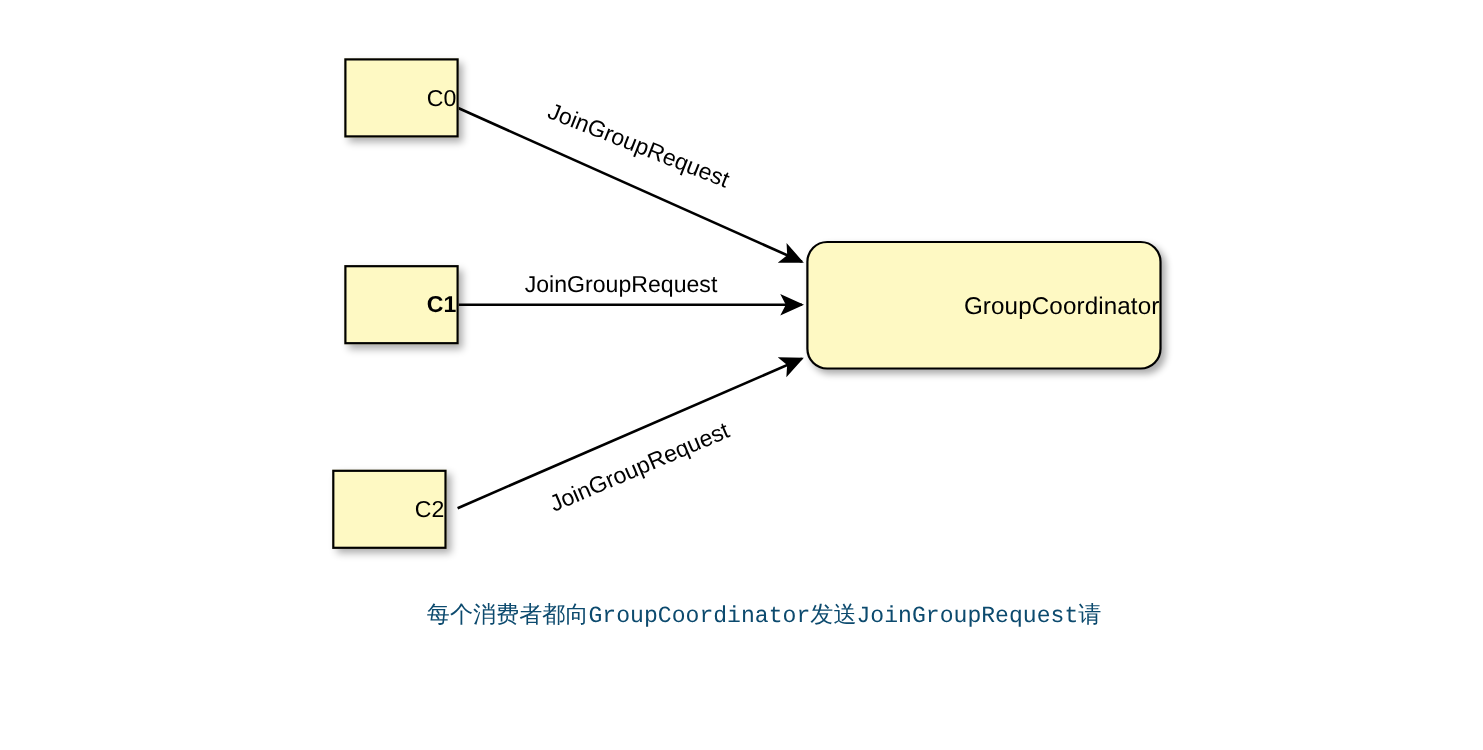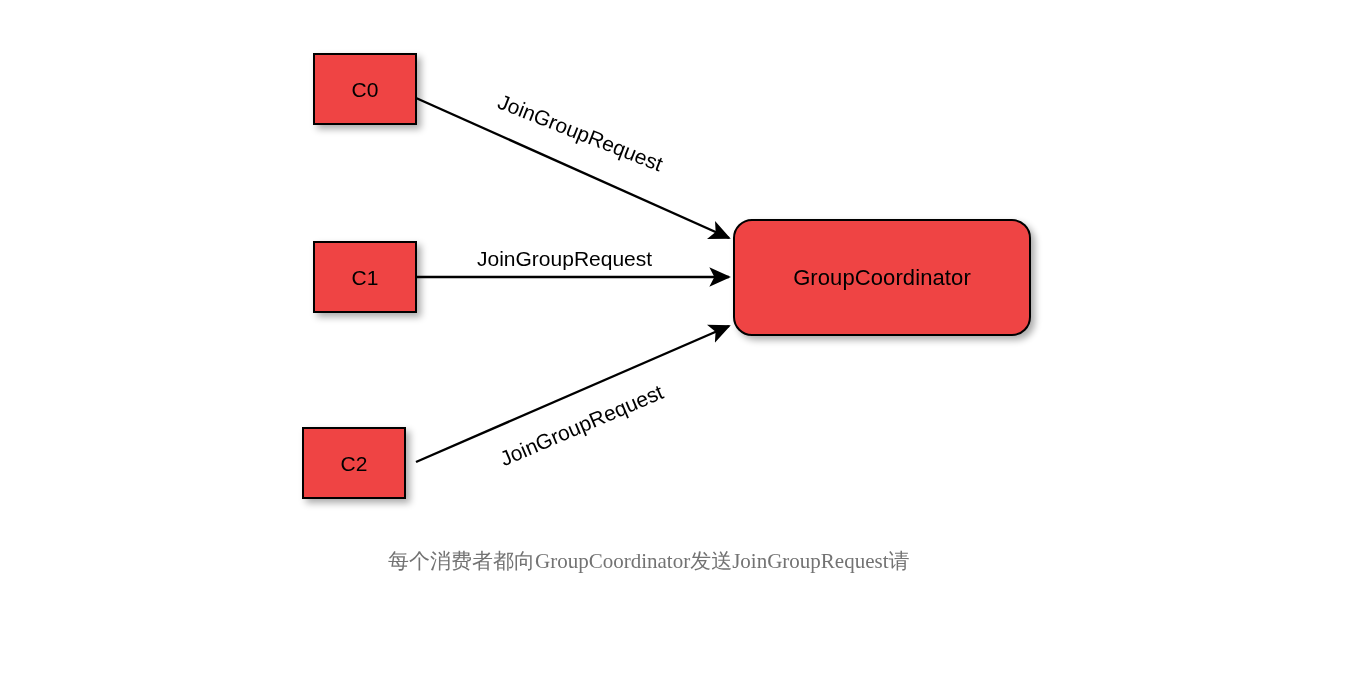--- a/index.html
+++ b/index.html
@@ -22,49 +22,49 @@
     left: 0;
     top: 0;
     width: 1348px;
     height: 682px;
   }
 
   
   .node {
     position: absolute;
     box-sizing: border-box;
-    background: #ef4444;
+    background: #fef9c3;
     border: 2.5px solid #000000;
     display: flex;
     align-items: center;
-    justify-content: center;
+    justify-content: flex-end;
     box-shadow: 4px 4px 7px rgba(0,0,0,0.33);
     z-index: 3;
   }
   .node-label {
     font-size: 21px;
     line-height: 1;
     color: #000000;
     letter-spacing: 0.1px;
     white-space: nowrap;
   }
 
   .client-node {
     width: 104px;
     height: 72px;
     border-radius: 0;
   }
   #node-c0 { left: 313px; top: 53px; }
-  #node-c1 { left: 313px; top: 241px; }
+  #node-c1 { left: 313px; top: 241px; font-weight: bold; }
   #node-c2 { left: 302px; top: 427px; }
 
   #node-coordinator {
     left: 733px;
     top: 219px;
-    width: 298px;
+    width: 323px;
     height: 117px;
     border-radius: 19px;
   }
   #node-coordinator .node-label {
     font-size: 22px;
   }
 
   
   #edges {
     position: absolute;
@@ -102,22 +102,22 @@
   }
 
   
   #caption {
     position: absolute;
     left: 388px;
     top: 545px;
     width: 650px;
     font-size: 21px;
     line-height: 32px;
-    color: #737373;
-    font-family: Liberation Serif, serif;
+    color: #0c4a6e;
+    font-family: Liberation Mono, monospace;
     z-index: 4;
   }
 </style>
 </head>
 <body>
 
 <div id="canvas">
 
   <svg id="edges" viewBox="0 0 1348 682" width="1348" height="682" xmlns="http://www.w3.org/2000/svg">
     <defs>

